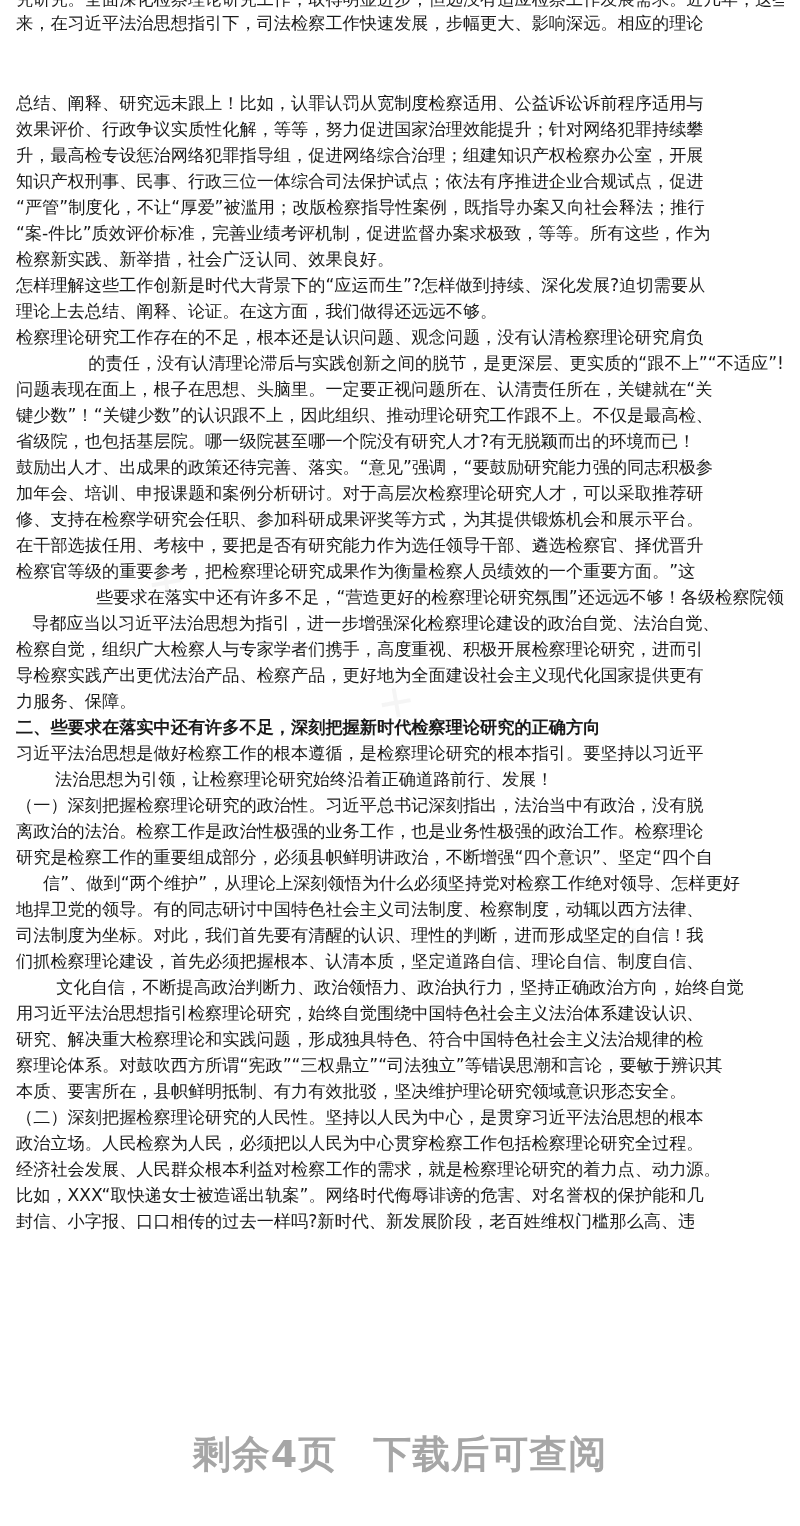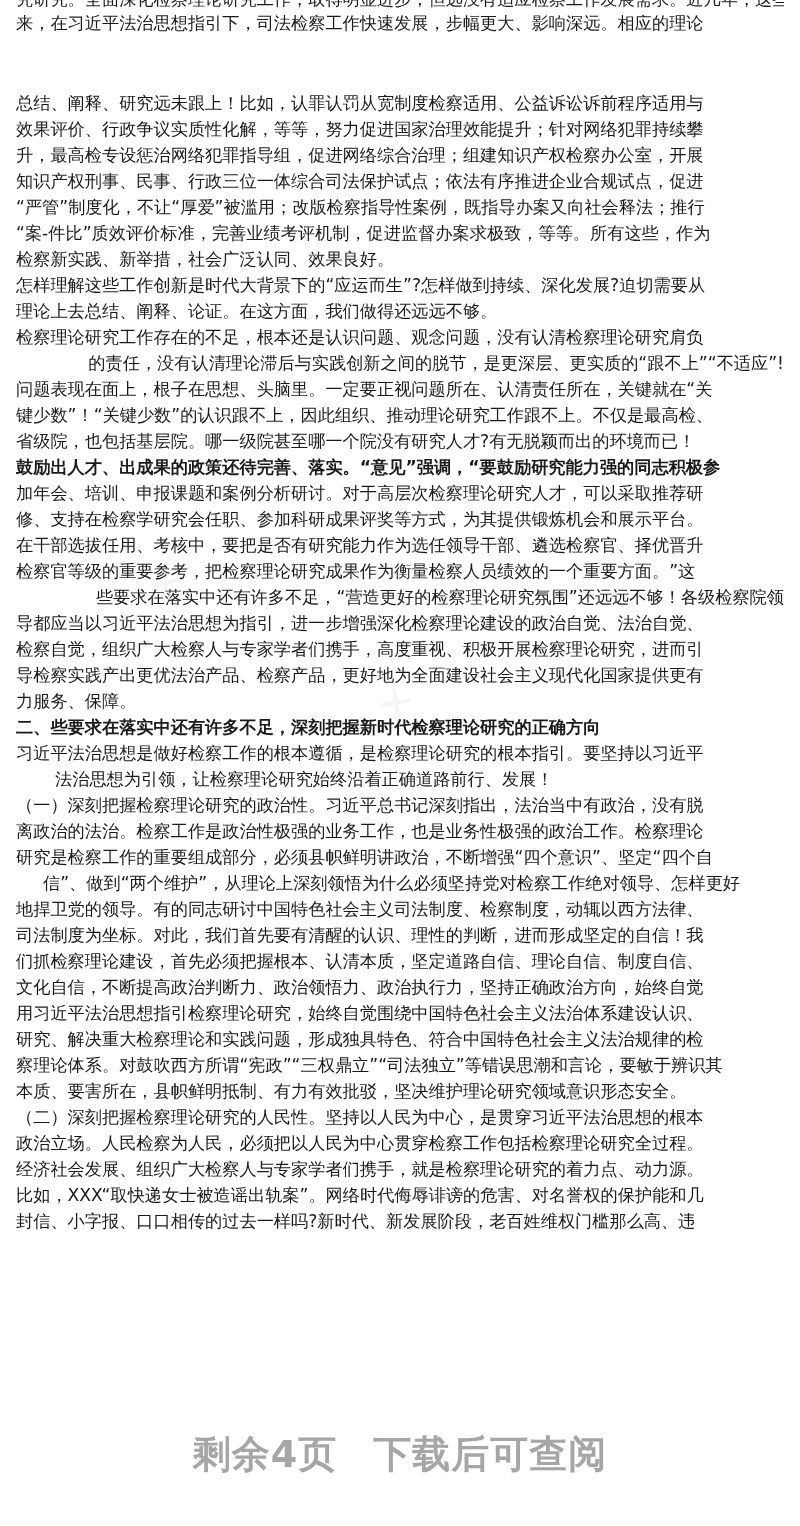--- a/index.html
+++ b/index.html
@@ -80,48 +80,48 @@
   <div class="line" style="top:194px;">“严管”制度化，不让“厚爱”被滥用；改版检察指导性案例，既指导办案又向社会释法；推行</div>
   <div class="line" style="top:220px;">“案-件比”质效评价标准，完善业绩考评机制，促进监督办案求极致，等等。所有这些，作为</div>
   <div class="line" style="top:246px;">检察新实践、新举措，社会广泛认同、效果良好。</div>
   <div class="line" style="top:272px;">怎样理解这些工作创新是时代大背景下的“应运而生”?怎样做到持续、深化发展?迫切需要从</div>
   <div class="line" style="top:298px;">理论上去总结、阐释、论证。在这方面，我们做得还远远不够。</div>
   <div class="line" style="top:324px;">检察理论研究工作存在的不足，根本还是认识问题、观念问题，没有认清检察理论研究肩负</div>
   <div class="line" style="top:350px;text-align:right;">的责任，没有认清理论滞后与实践创新之间的脱节，是更深层、更实质的“跟不上”“不适应”!</div>
   <div class="line" style="top:376px;">问题表现在面上，根子在思想、头脑里。一定要正视问题所在、认清责任所在，关键就在“关</div>
   <div class="line" style="top:402px;">键少数”！“关键少数”的认识跟不上，因此组织、推动理论研究工作跟不上。不仅是最高检、</div>
   <div class="line" style="top:428px;">省级院，也包括基层院。哪一级院甚至哪一个院没有研究人才?有无脱颖而出的环境而已！</div>
-  <div class="line" style="top:454px;font-weight:bold;">鼓励出人才、出成果的政策还待完善、落实。“意见”强调，“要鼓励研究能力强的同志积极参</div>
+  <div class="line" style="top:454px;">鼓励出人才、出成果的政策还待完善、落实。“意见”强调，“要鼓励研究能力强的同志积极参</div>
   <div class="line" style="top:480px;">加年会、培训、申报课题和案例分析研讨。对于高层次检察理论研究人才，可以采取推荐研</div>
   <div class="line" style="top:506px;">修、支持在检察学研究会任职、参加科研成果评奖等方式，为其提供锻炼机会和展示平台。</div>
   <div class="line" style="top:532px;">在干部选拔任用、考核中，要把是否有研究能力作为选任领导干部、遴选检察官、择优晋升</div>
   <div class="line" style="top:558px;">检察官等级的重要参考，把检察理论研究成果作为衡量检察人员绩效的一个重要方面。”这</div>
   <div class="line" style="top:584px;text-align:right;">些要求在落实中还有许多不足，“营造更好的检察理论研究氛围”还远远不够！各级检察院领</div>
-  <div class="line" style="top:610px;">导都应当以习近平法治思想为指引，进一步增强深化检察理论建设的政治自觉、法治自觉、</div>
+  <div class="line" style="top:610px;margin-left:16px;">导都应当以习近平法治思想为指引，进一步增强深化检察理论建设的政治自觉、法治自觉、</div>
   <div class="line" style="top:636px;">检察自觉，组织广大检察人与专家学者们携手，高度重视、积极开展检察理论研究，进而引</div>
   <div class="line" style="top:662px;">导检察实践产出更优法治产品、检察产品，更好地为全面建设社会主义现代化国家提供更有</div>
   <div class="line" style="top:688px;">力服务、保障。</div>
   <div class="line bold" style="top:714px;">二、些要求在落实中还有许多不足，深刻把握新时代检察理论研究的正确方向</div>
   <div class="line" style="top:740px;">习近平法治思想是做好检察工作的根本遵循，是检察理论研究的根本指引。要坚持以习近平</div>
   <div class="line" style="top:766px;margin-left:39px;">法治思想为引领，让检察理论研究始终沿着正确道路前行、发展！</div>
   <div class="line" style="top:792px;">（一）深刻把握检察理论研究的政治性。习近平总书记深刻指出，法治当中有政治，没有脱</div>
   <div class="line" style="top:818px;">离政治的法治。检察工作是政治性极强的业务工作，也是业务性极强的政治工作。检察理论</div>
   <div class="line" style="top:844px;">研究是检察工作的重要组成部分，必须县帜鲜明讲政治，不断增强“四个意识”、坚定“四个自</div>
   <div class="line" style="top:870px;margin-left:27px;">信”、做到“两个维护”，从理论上深刻领悟为什么必须坚持党对检察工作绝对领导、怎样更好</div>
   <div class="line" style="top:896px;">地捍卫党的领导。有的同志研讨中国特色社会主义司法制度、检察制度，动辄以西方法律、</div>
   <div class="line" style="top:922px;">司法制度为坐标。对此，我们首先要有清醒的认识、理性的判断，进而形成坚定的自信！我</div>
   <div class="line" style="top:948px;">们抓检察理论建设，首先必须把握根本、认清本质，坚定道路自信、理论自信、制度自信、</div>
-  <div class="line" style="top:974px;">文化自信，不断提高政治判断力、政治领悟力、政治执行力，坚持正确政治方向，始终自觉</div>
+  <div class="line" style="top:974px;text-align:center;">文化自信，不断提高政治判断力、政治领悟力、政治执行力，坚持正确政治方向，始终自觉</div>
   <div class="line" style="top:1000px;">用习近平法治思想指引检察理论研究，始终自觉围绕中国特色社会主义法治体系建设认识、</div>
   <div class="line" style="top:1026px;">研究、解决重大检察理论和实践问题，形成独具特色、符合中国特色社会主义法治规律的检</div>
   <div class="line" style="top:1052px;">察理论体系。对鼓吹西方所谓“宪政”“三权鼎立”“司法独立”等错误思潮和言论，要敏于辨识其</div>
   <div class="line" style="top:1078px;">本质、要害所在，县帜鲜明抵制、有力有效批驳，坚决维护理论研究领域意识形态安全。</div>
   <div class="line" style="top:1104px;">（二）深刻把握检察理论研究的人民性。坚持以人民为中心，是贯穿习近平法治思想的根本</div>
   <div class="line" style="top:1130px;">政治立场。人民检察为人民，必须把以人民为中心贯穿检察工作包括检察理论研究全过程。</div>
-  <div class="line" style="top:1156px;">经济社会发展、组织广大检察人与专家学者们携手，就是检察理论研究的着力点、动力源。</div>
+  <div class="line" style="top:1156px;">经济社会发展、人民群众根本利益对检察工作的需求，就是检察理论研究的着力点、动力源。</div>
   <div class="line" style="top:1182px;">比如，XXX“取快递女士被造谣出轨案”。网络时代侮辱诽谤的危害、对名誉权的保护能和几</div>
   <div class="line" style="top:1208px;">封信、小字报、口口相传的过去一样吗?新时代、新发展阶段，老百姓维权门槛那么高、违</div>
   <div class="line" style="top:1234px;"></div>
   <div class="line" style="top:1260px;"></div>
 
   <div class="watermark" style="left:150px; top:560px;">✕</div>
   <div class="watermark" style="left:380px; top:680px;">✕</div>
   <div class="watermark" style="left:620px; top:920px;">✕</div>
 
   <div class="more-banner">

